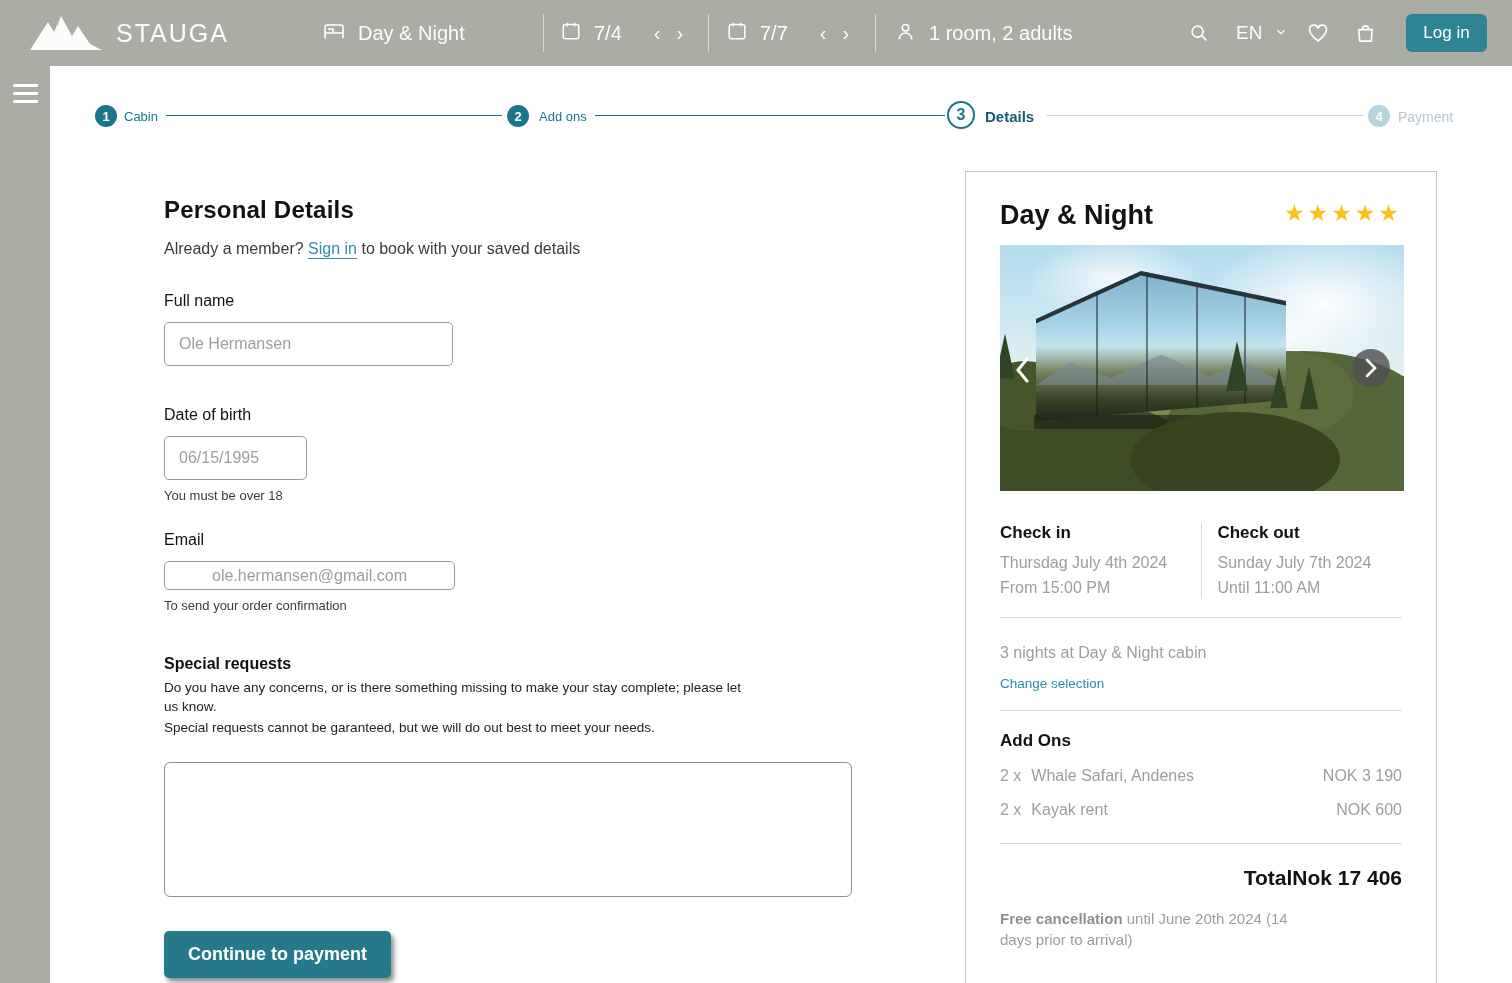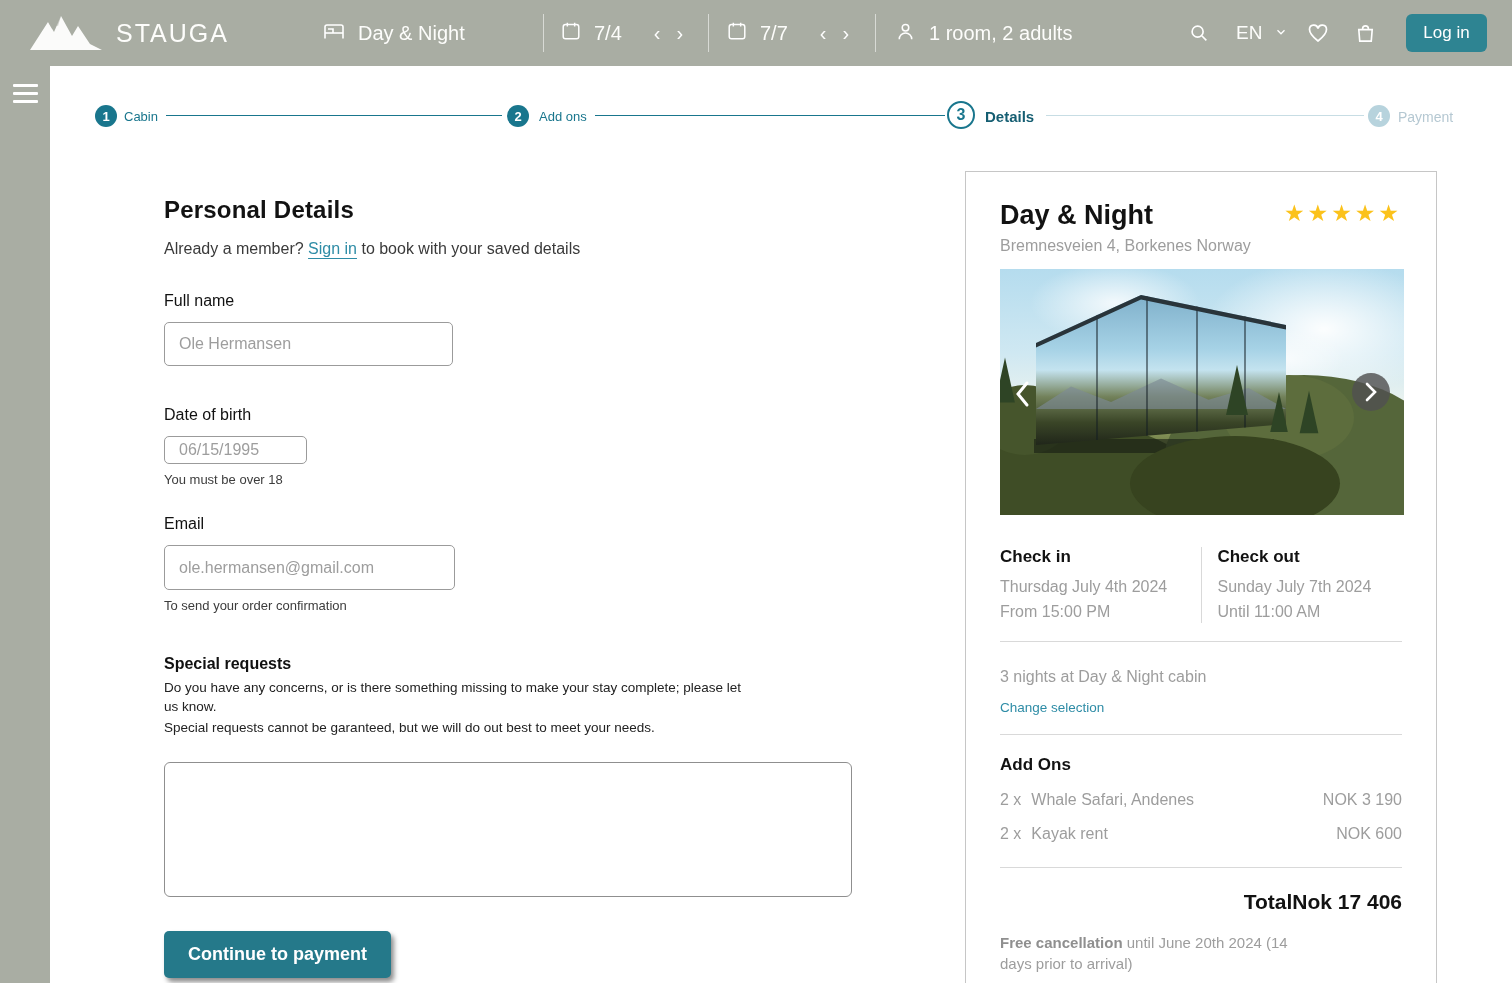--- a/index.html
+++ b/index.html
@@ -44,22 +44,22 @@
   
   .form-col { position:absolute; left:164px; top:196px; width:700px; }
   .form-title { font-size:24px; font-weight:800; color:#121212; letter-spacing:.2px; }
   .member-row { margin-top:16px; font-size:16px; color:#3a3a3a; }
   .signin-link { color:#2e8ca6; text-decoration:underline; text-underline-offset:4px; cursor:pointer; }
   .field-label { display:block; font-size:16px; color:#111; margin-top:34px; margin-bottom:12px; }
   .txt-input { display:block; border:1px solid #9b9b9b; border-radius:5px; padding:0 14px;
     font-size:16px; color:#333; font-family:inherit; outline:none; background:#fff; }
   .txt-input::placeholder { color:#9d9d9d; }
   #full-name { width:289px; height:44px; }
-  #dob { width:143px; height:28px; }
-  #email { width:291px; height:45px; }
+  #dob { width:143px; height:44px; }
+  #email { width:291px; height:29px;text-align:center; }
   .hint { font-size:13px; color:#3c3c3c; margin-top:8px; }
   .sr-label { font-size:16px; font-weight:700; color:#111; margin-top:42px; }
   .sr-desc { font-size:13.5px; color:#222; margin-top:6px; width:590px; line-height:1.4; }
   .sr-textarea { margin-top:24px; width:688px; height:135px; border:1px solid #8f8f8f;
     border-radius:6px; resize:none; font-family:inherit; font-size:15px; padding:10px; outline:none; }
   .continue-btn { margin-top:30px; background:#25798a; color:#fff; border:none; border-radius:5px;
     padding:13px 24px; font-size:18px; font-weight:700; font-family:inherit; cursor:pointer;
     box-shadow:3px 4px 5px rgba(0,0,0,0.45); }
 
   
@@ -281,21 +281,20 @@
     <textarea class="sr-textarea" style=""></textarea>
 
     <button class="continue-btn">Continue to payment</button>
   </section>
 
   <aside class="card">
     <div class="card-head">
       <h2 class="card-title">Day &amp; Night</h2>
       <span class="stars">★★★★★</span>
     </div>
-    <p class="card-address">Bremnesveien 4, Borkenes Norway</p>
 
     <div class="carousel">
       <div class="cloud c1"></div>
       <div class="cloud c2"></div>
       <div class="cloud c3"></div>
       <div class="bush b1"></div>
       <div class="bush b2"></div>
       <div class="bush b3"></div>
       <div class="bush b5"></div>
       <div class="cube-base"></div>

